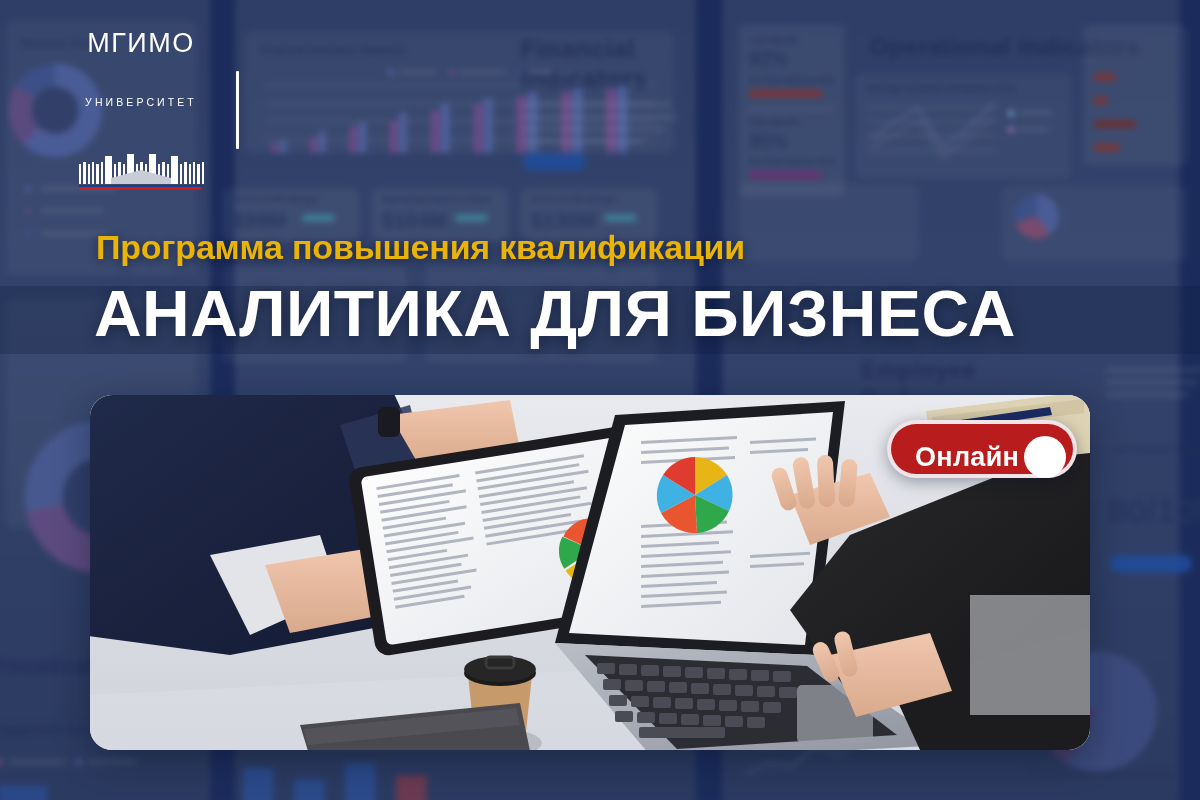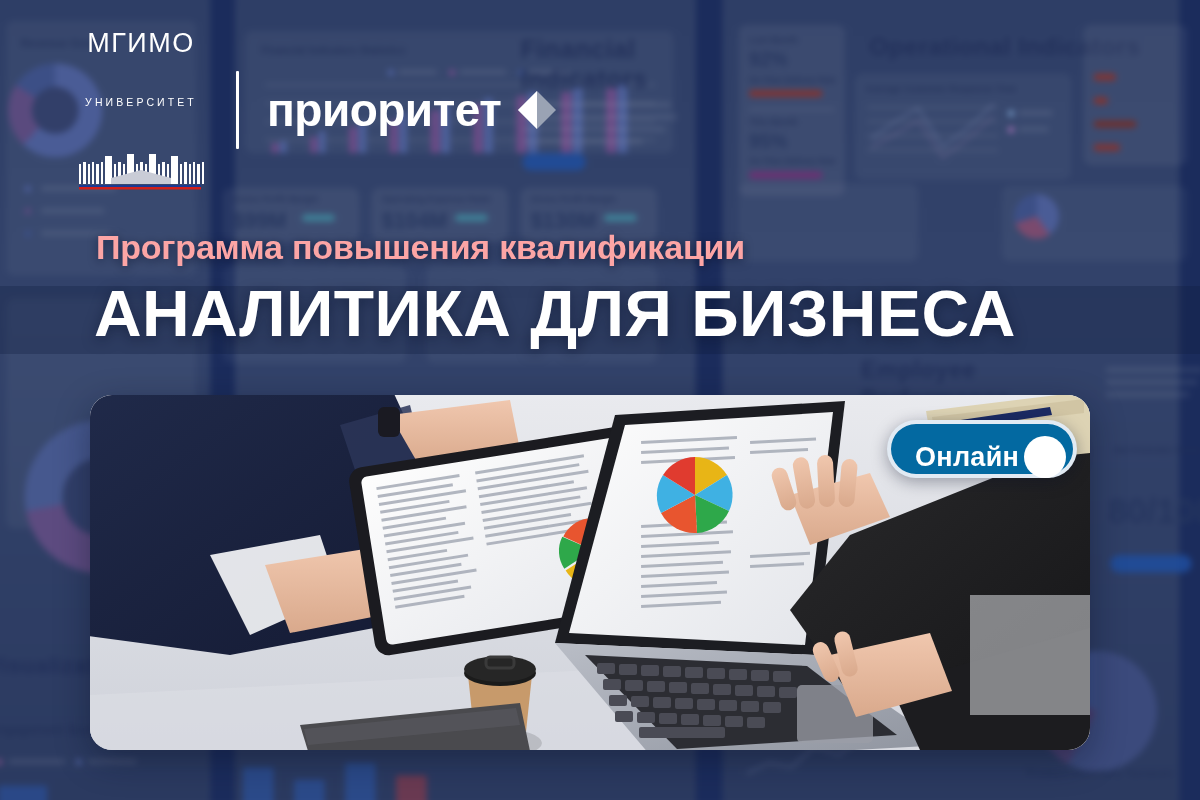--- a/index.html
+++ b/index.html
@@ -150,21 +150,21 @@
     font-weight:bold;
     letter-spacing:-0.5px;
     line-height:1;
   }
   .prio-diamond { margin-left:13px; }
 
   
   .subtitle {
     position:absolute;
     left:96px; top:228px;
-    color:#fca5a5;
+    color:#eab308;
     font-size:34px;
     font-weight:bold;
     letter-spacing:-0.2px;
     text-shadow:0 2px 10px rgba(8,16,40,.55);
     white-space:nowrap;
   }
   .headline {
     position:absolute;
     left:94px; top:282px;
     color:#ffffff;
@@ -207,21 +207,21 @@
     box-shadow:0 10px 34px rgba(8,14,36,.40);
     background:#d8d9de;
   }
   .photo-svg { display:block; width:1000px; height:355px; }
 
   
   .online-badge {
     position:absolute;
     left:887px; top:420px;
     width:190px; height:58px;
-    background:#0369a1;
+    background:#b91c1c;
     border-radius:29px;
     display:flex; align-items:center;
     padding:16px 7px 0 24px;
     border:4px solid rgba(244,245,250,.92);
     box-shadow:0 4px 16px rgba(8,14,36,.35);
   }
   .online-label {
     color:#ffffff;
     font-size:27px;
     font-weight:bold;
@@ -424,27 +424,20 @@
             <rect x="125" y="14" width="2" height="22"></rect>
           <path d="M34 30 L64 22 L94 30 L94 36 L34 36 Z" fill="#c9ccd6"></path>
         </g>
         <rect x="2" y="37" width="122" height="2" fill="#1b3a93"></rect>
         <rect x="2" y="39" width="122" height="2.5" fill="#d0201a"></rect>
       </svg>
     </div>
 
     <div class="divider"></div>
 
-    <div class="prio-wrap">
-      <div class="prio-text">приоритет</div>
-      <svg class="prio-diamond" width="46" height="46" viewBox="0 0 46 46">
-        <path d="M23 4 L42 23 L23 42 L4 23 Z" fill="#9aa3b4"></path>
-        <path d="M23 4 L23 42 L4 23 Z" fill="#ffffff"></path>
-      </svg>
-    </div>
   </div>
 
   <div class="subtitle">Программа повышения квалификации</div>
   <div class="headline">АНАЛИТИКА ДЛЯ БИЗНЕСА</div>
 
 
   <div class="photo">
     <svg class="photo-svg" viewBox="0 0 1000 355" preserveAspectRatio="xMidYMid slice">
       <defs>
         <linearGradient id="desk" x1="0" y1="0" x2="0" y2="1">

